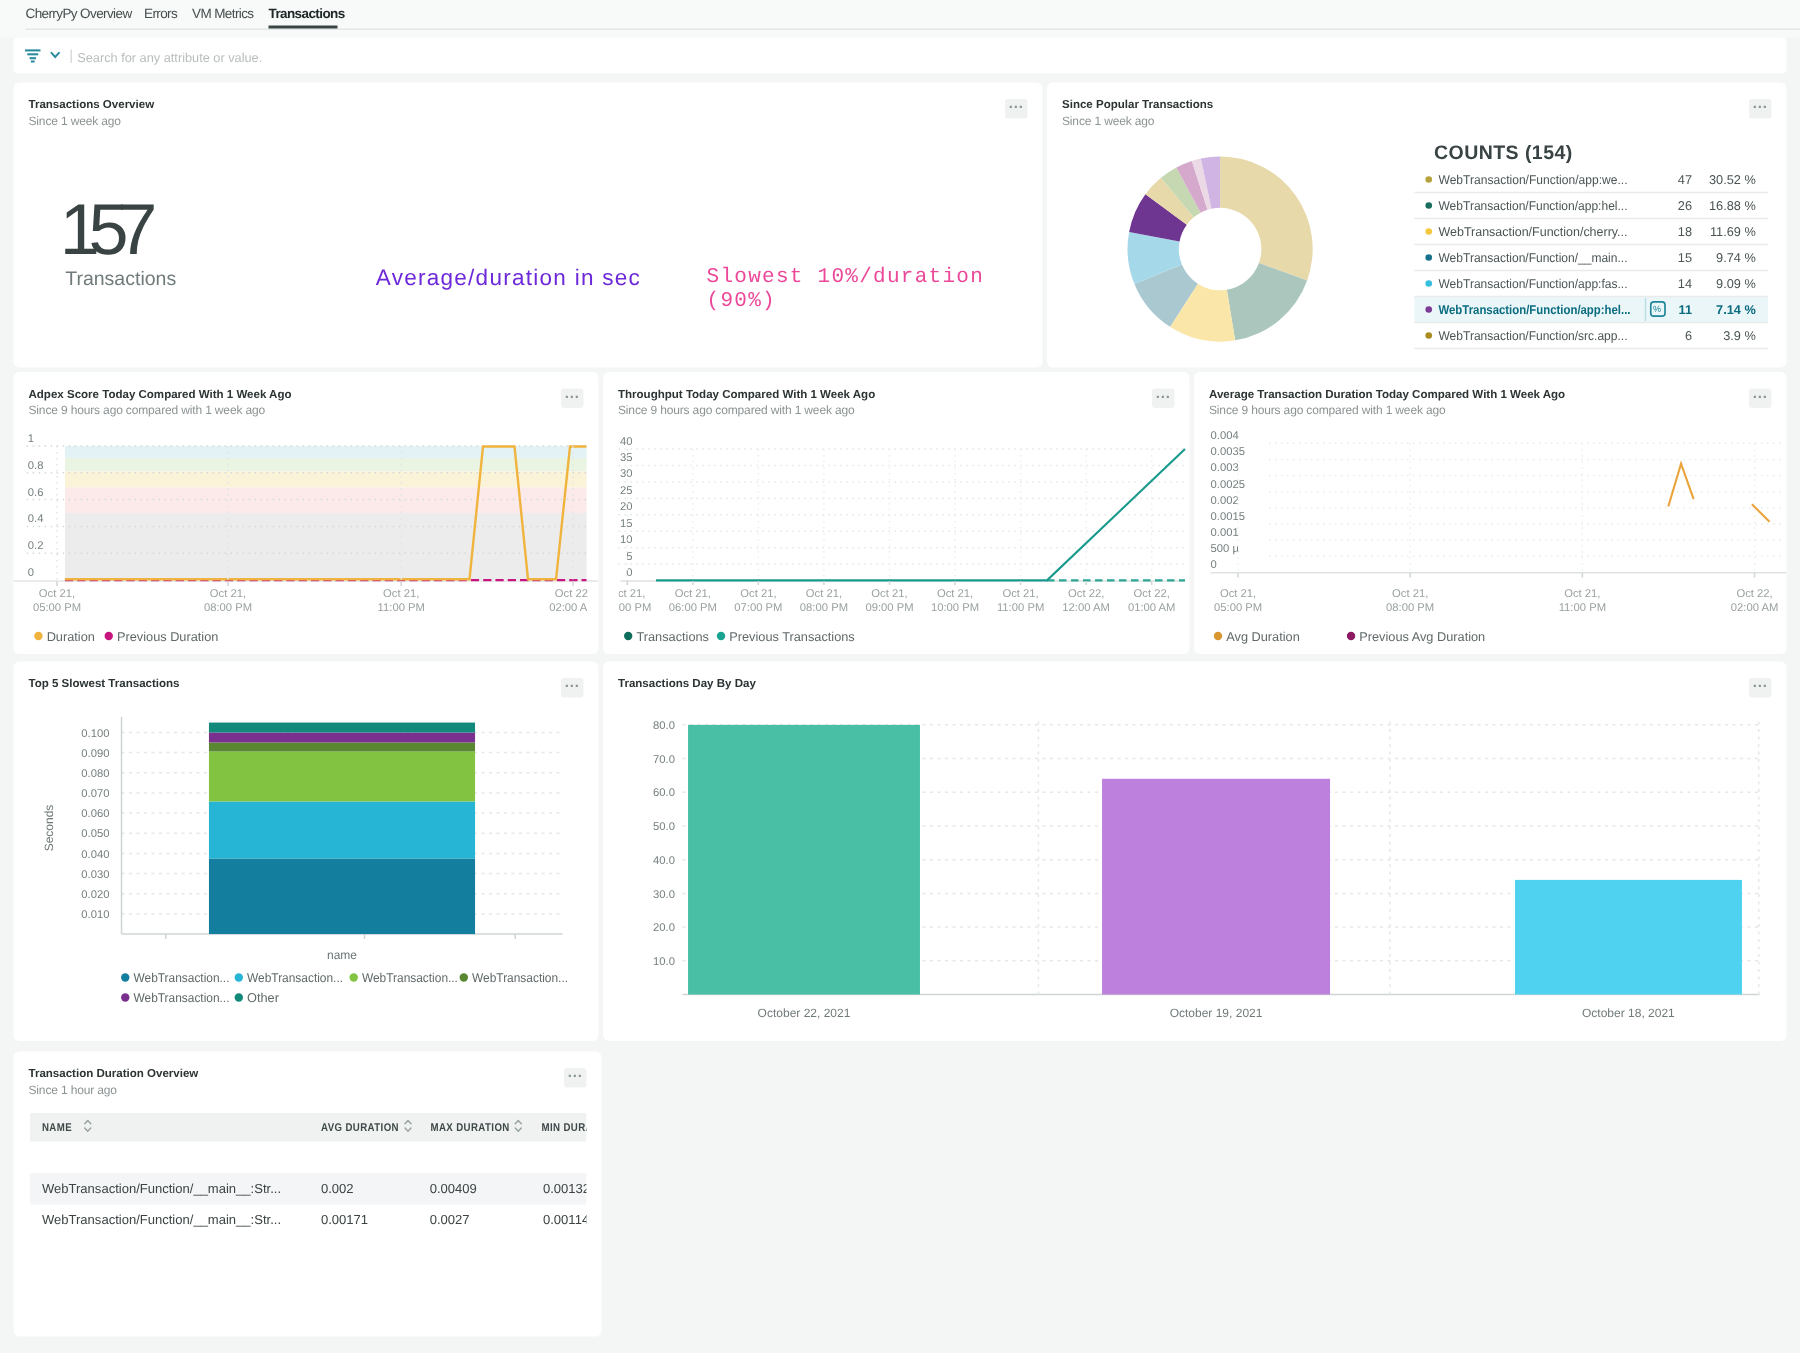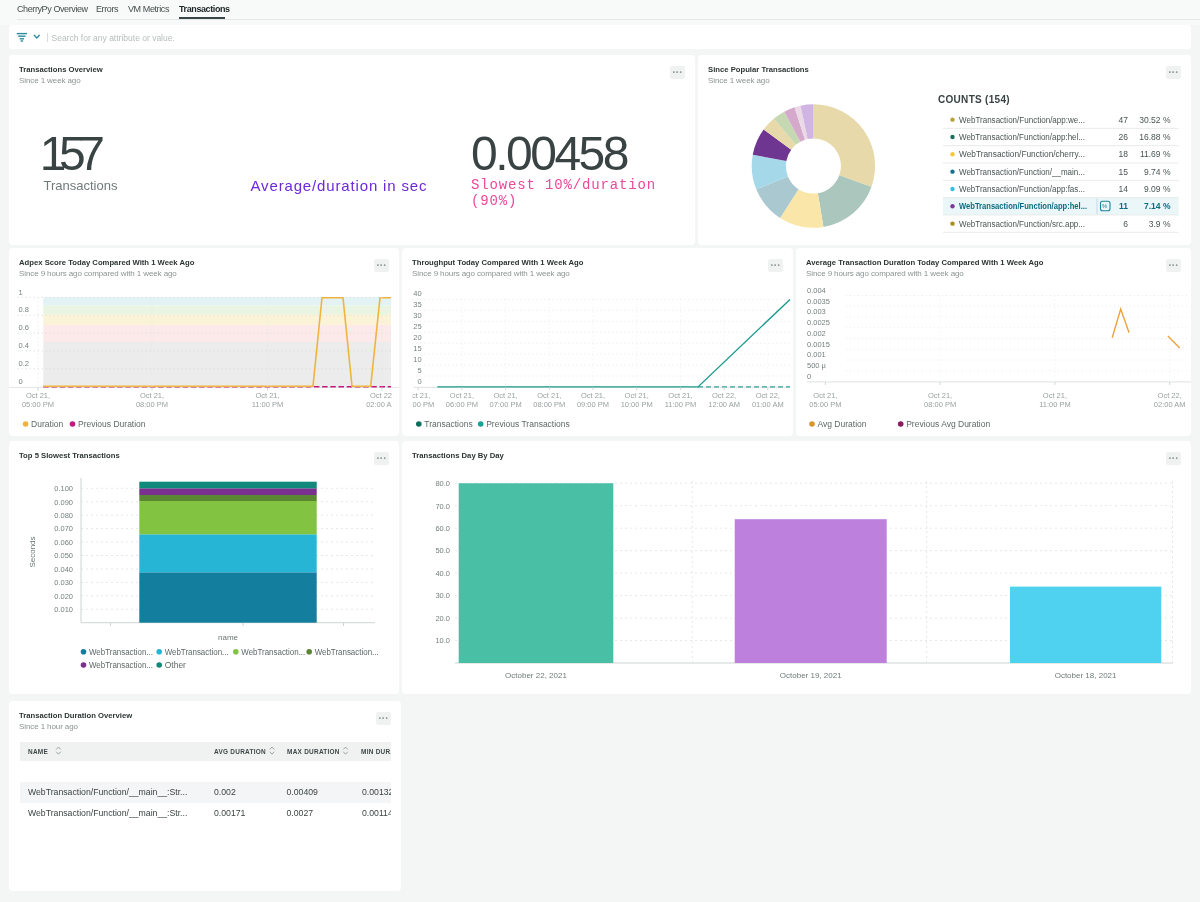--- a/index.html
+++ b/index.html
@@ -40,21 +40,20 @@
   <div class="abs" style="left:42.5px;top:8px;font-size:8.5px;color:#b7bdbd;">Search for any attribute or value.</div>
 </div>
 
 <div class="card" style="left:9px;top:55px;width:686px;height:190px;">
   <div class="ctitle">Transactions Overview</div>
   <div class="csub">Since 1 week ago</div>
   <div class="dots">...</div>
   <div class="abs" style="left:30.8px;top:75px;font-size:48px;color:#3a4343;letter-spacing:-7.5px;line-height:1;">157</div>
   <div class="abs" style="left:34.5px;top:122.5px;font-size:13px;color:#707a7a;letter-spacing:0;">Transactions</div>
   <div class="abs" style="left:241.5px;top:122px;font-size:15px;color:#6d28d9;letter-spacing:0.85px;text-align:center;">Average/duration in sec</div>
-  <div class="abs" style="left:462px;top:75px;font-size:48px;color:#3a4343;letter-spacing:-2.5px;line-height:1;">0.00458</div>
   <div class="abs" style="left:462px;top:122px;font-size:14px;color:#ec4899;letter-spacing:0.85px;font-family:Liberation Mono, monospace;">Slowest 10%/duration (90%)</div>
 </div>
 
 <div class="card" style="left:698px;top:55px;width:493px;height:190px;">
   <div class="ctitle">Since Popular Transactions</div>
   <div class="csub">Since 1 week ago</div>
   <div class="dots">...</div>
   <svg class="abs" style="left:0;top:0;" width="493" height="190" viewBox="0 0 493 190" id="donutsvg">
 <path d="M115.40 49.30 A61.7 61.7 0 0 1 173.43 131.97 L141.26 120.35 A27.5 27.5 0 0 0 115.40 83.50 Z" fill="#e7d9a9"></path>
 <path d="M173.43 131.97 A61.7 61.7 0 0 1 125.43 171.88 L119.87 138.13 A27.5 27.5 0 0 0 141.26 120.35 Z" fill="#abc7bd"></path>
@@ -100,21 +99,21 @@
 <line x1="399" y1="143.65" x2="399" y2="158.98" stroke="#bcdde4" stroke-width="1"></line>
 <rect x="402.5" y="146.25" width="9.5" height="9.5" rx="2" fill="none" stroke="#1d8599" stroke-width="1.1"></rect>
 <text x="404.0" y="153.25" font-size="6" fill="#1d8599">%</text>
 <line x1="244.9" y1="159.98" x2="480.7" y2="159.98" stroke="#e9ebeb" stroke-width="1"></line>
 <circle cx="254.5" cy="168.64" r="2.2" fill="#a98b1e"></circle>
 <text x="261.0" y="171.64" font-size="8.5" fill="#4a5454" textLength="126" lengthAdjust="spacingAndGlyphs">WebTransaction/Function/src.app...</text>
 <text x="430.0" y="171.64" font-size="8.5" fill="#4a5454" text-anchor="end">6</text>
 <text x="472.5" y="171.64" font-size="8.5" fill="#4a5454" text-anchor="end">3.9 %</text>
 <line x1="244.9" y1="177.31" x2="480.7" y2="177.31" stroke="#e9ebeb" stroke-width="1"></line>
 </svg>
-  <div class="abs" style="left:240px;top:38.5px;font-size:10px;font-weight:bold;color:#394343;letter-spacing:0.3px;">COUNTS (154)</div>
+  <div class="abs" style="left:258px;top:38.5px;font-size:13px;font-weight:bold;color:#394343;letter-spacing:0.3px;">COUNTS (154)</div>
 </div>
 
 <div class="card" style="left:9px;top:248px;width:390px;height:188px;">
   <div class="ctitle">Adpex Score Today Compared With 1 Week Ago</div>
   <div class="csub">Since 9 hours ago compared with 1 week ago</div>
   <div class="dots">...</div>
   <svg class="abs" style="left:0;top:0;" width="390" height="188" viewBox="0 0 390 188" id="adpexsvg">
 <rect x="34.3" y="49.30" width="347.70" height="8.05" fill="#e2f2f5"></rect>
 <rect x="34.3" y="57.35" width="347.70" height="8.94" fill="#eaf4e3"></rect>
 <rect x="34.3" y="66.29" width="347.70" height="10.73" fill="#faf3d8"></rect>

